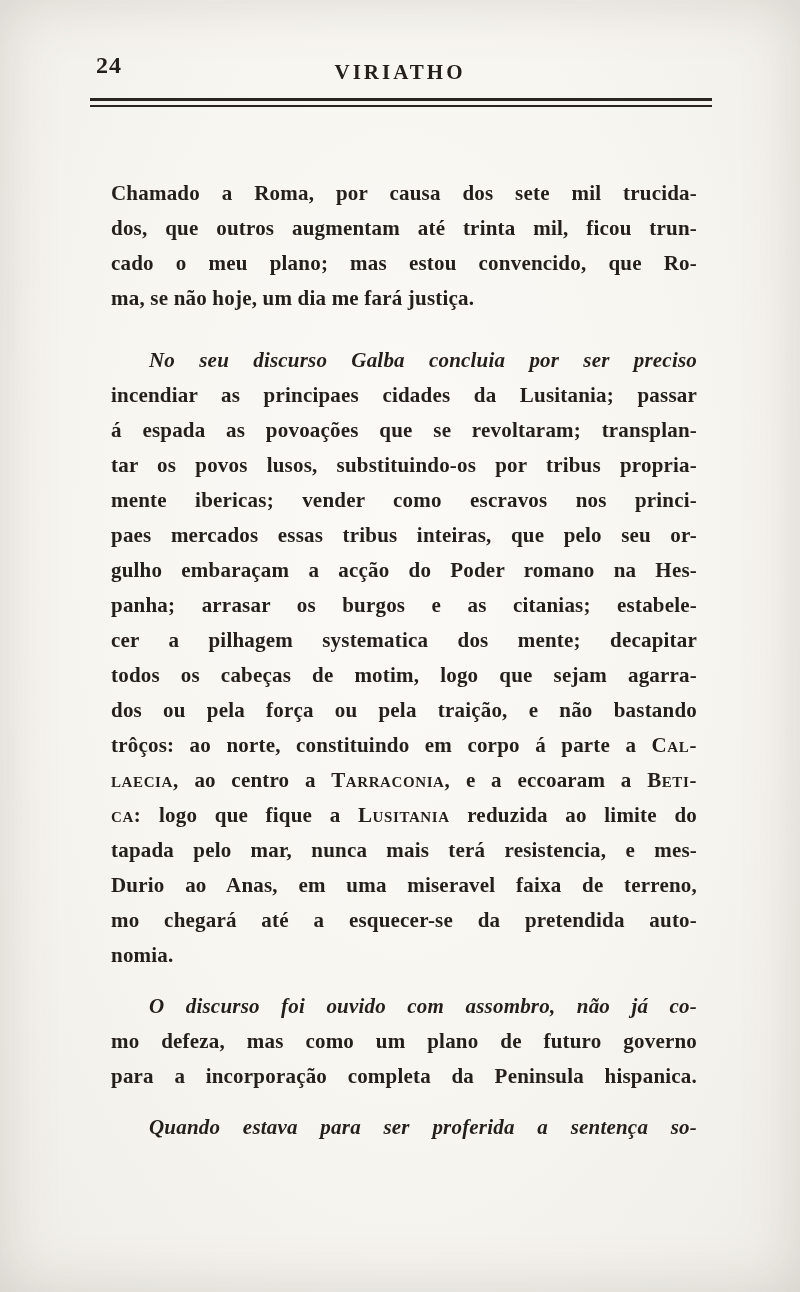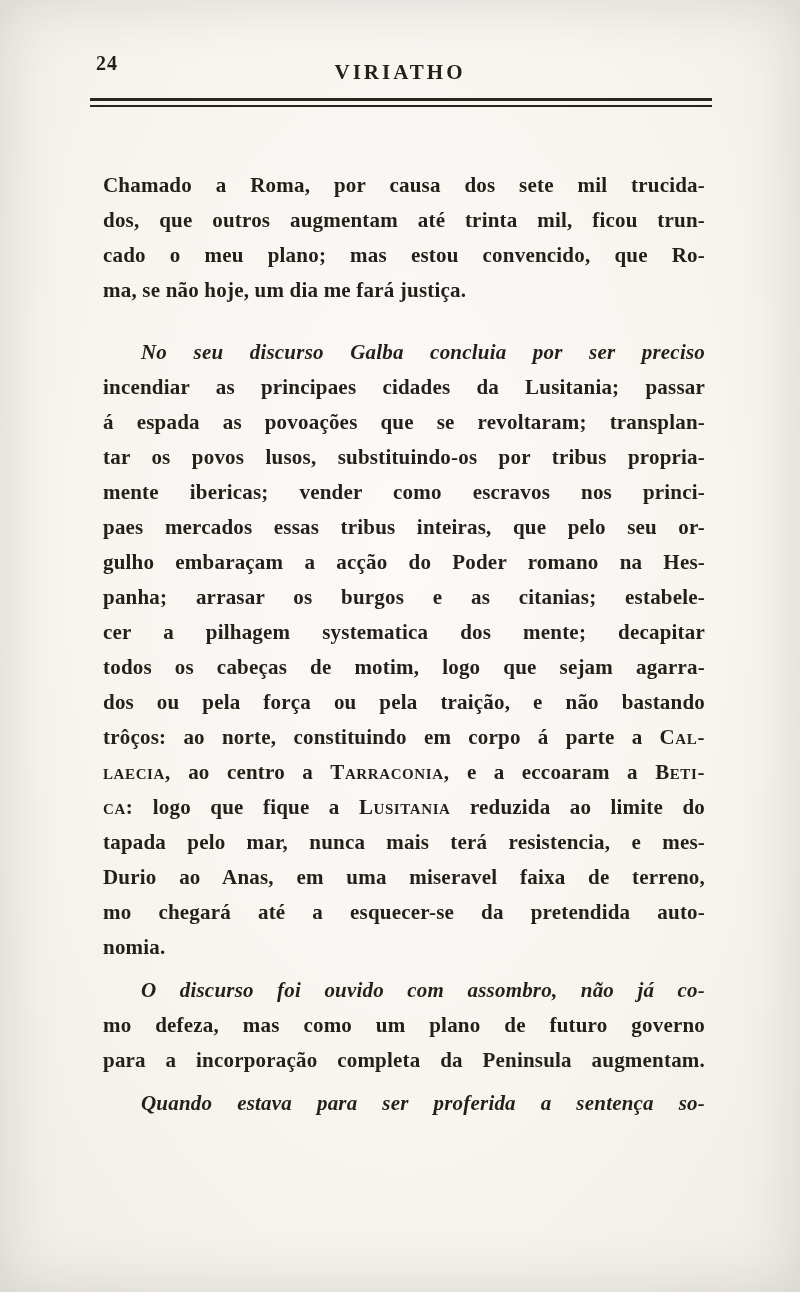--- a/index.html
+++ b/index.html
@@ -15,21 +15,21 @@
     background: radial-gradient(ellipse at 50% 42%, #fbfaf6 0%, #f7f5f0 55%, #efede7 100%);
     box-shadow: inset 0 0 60px rgba(90,85,75,0.18);
     overflow: hidden;
     font-family: "Liberation Serif", "DejaVu Serif", serif;
     color: #241f1a;
   }
   .page-number {
     position: absolute;
     left: 96px;
     top: 52px;
-    font-size: 20px;
+    font-size: 24px;
     font-weight: bold;
     letter-spacing: 1px;
     text-align: center;
   }
   .running-title {
     position: absolute;
     left: 0;
     right: 0;
     top: 60px;
     text-align: center;
@@ -48,21 +48,21 @@
   .text-block {
     position: absolute;
     left: 95px;
     top: 160px;
     width: 618px;
     font-size: 21px;
     font-weight: bold;
     line-height: 35px;
     letter-spacing: 0.2px;
   }
-  .paragraph { margin: 8px; }
+  .paragraph { margin: 16px; }
   .paragraph.space-before { margin-top: 27px; }
   .line {
     text-align: justify;
     text-align-last: justify;
     white-space: normal;
     height: 35px;
     overflow: hidden;
   }
   .line.align-left { text-align-last: left; }
   .line.indent { text-indent: 38px; font-style: italic; }
@@ -103,19 +103,19 @@
         <div class="line"><span class="smallcaps">laecia,</span><span class=""> ao centro a </span><span class="smallcaps">Tarraconia,</span><span class=""> e a eccoaram a </span><span class="smallcaps">Beti-</span></div>
         <div class="line"><span class="smallcaps">ca:</span><span class=""> logo que fique a </span><span class="smallcaps">Lusitania</span><span class=""> reduzida ao limite do</span></div>
         <div class="line"><span class="">tapada pelo mar, nunca mais terá resistencia, e mes-</span></div>
         <div class="line"><span class="">Durio ao Anas, em uma miseravel faixa de terreno,</span></div>
         <div class="line"><span class="">mo chegará até a esquecer-se da pretendida auto-</span></div>
         <div class="line align-left"><span class="">nomia.</span></div>
       </div>
       <div class="paragraph">
         <div class="line indent"><span class="">O discurso foi ouvido com assombro, não já co-</span></div>
         <div class="line"><span class="">mo defeza, mas como um plano de futuro governo</span></div>
-        <div class="line"><span class="">para a incorporação completa da Peninsula augmentam.</span></div>
+        <div class="line"><span class="">para a incorporação completa da Peninsula hispanica.</span></div>
       </div>
       <div class="paragraph">
         <div class="line indent"><span class="">Quando estava para ser proferida a sentença so-</span></div>
       </div>
     </div>
 </div>
 
 </body></html>

